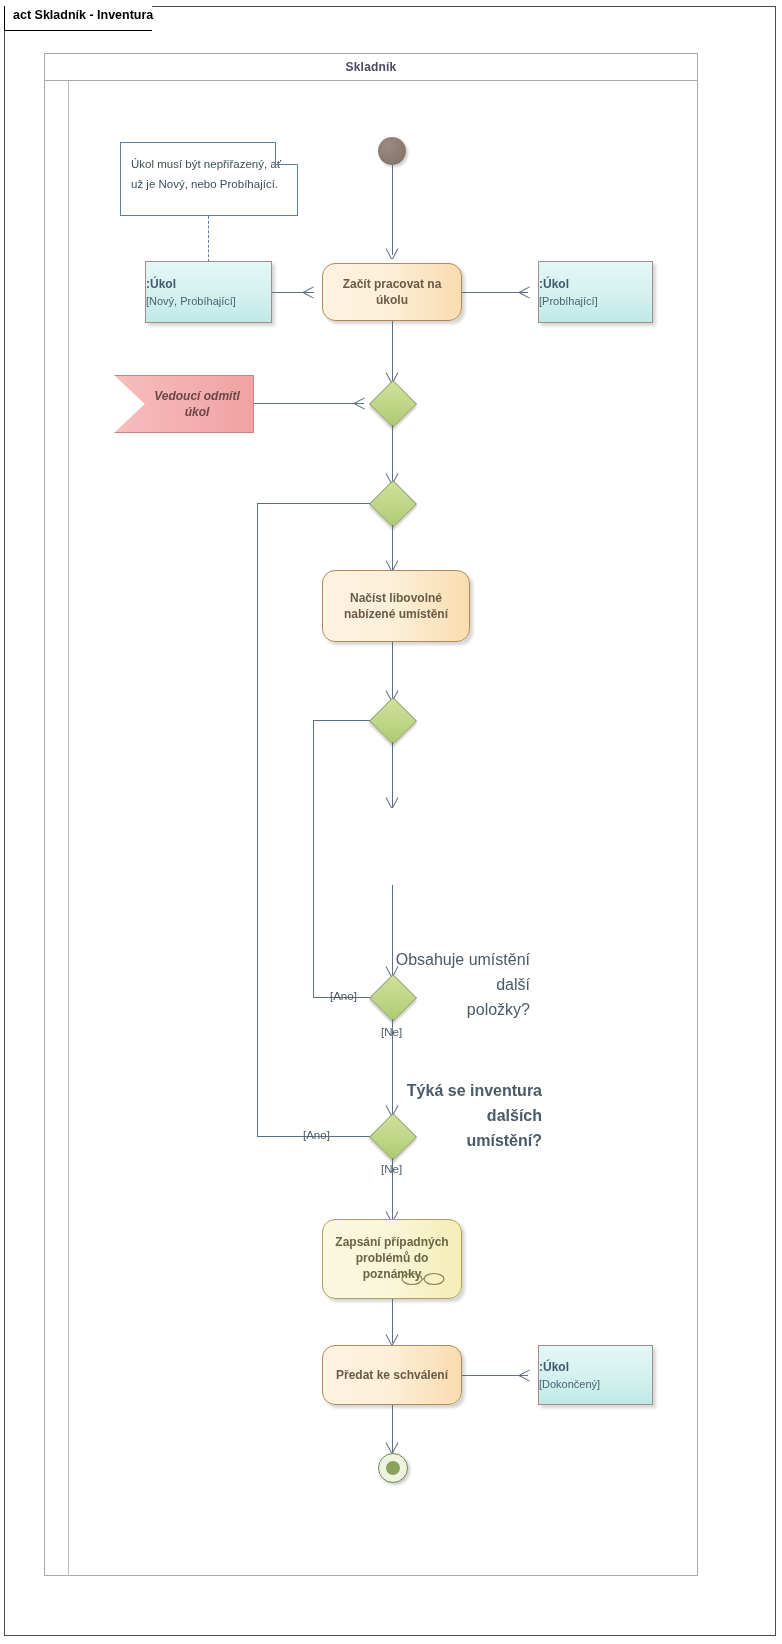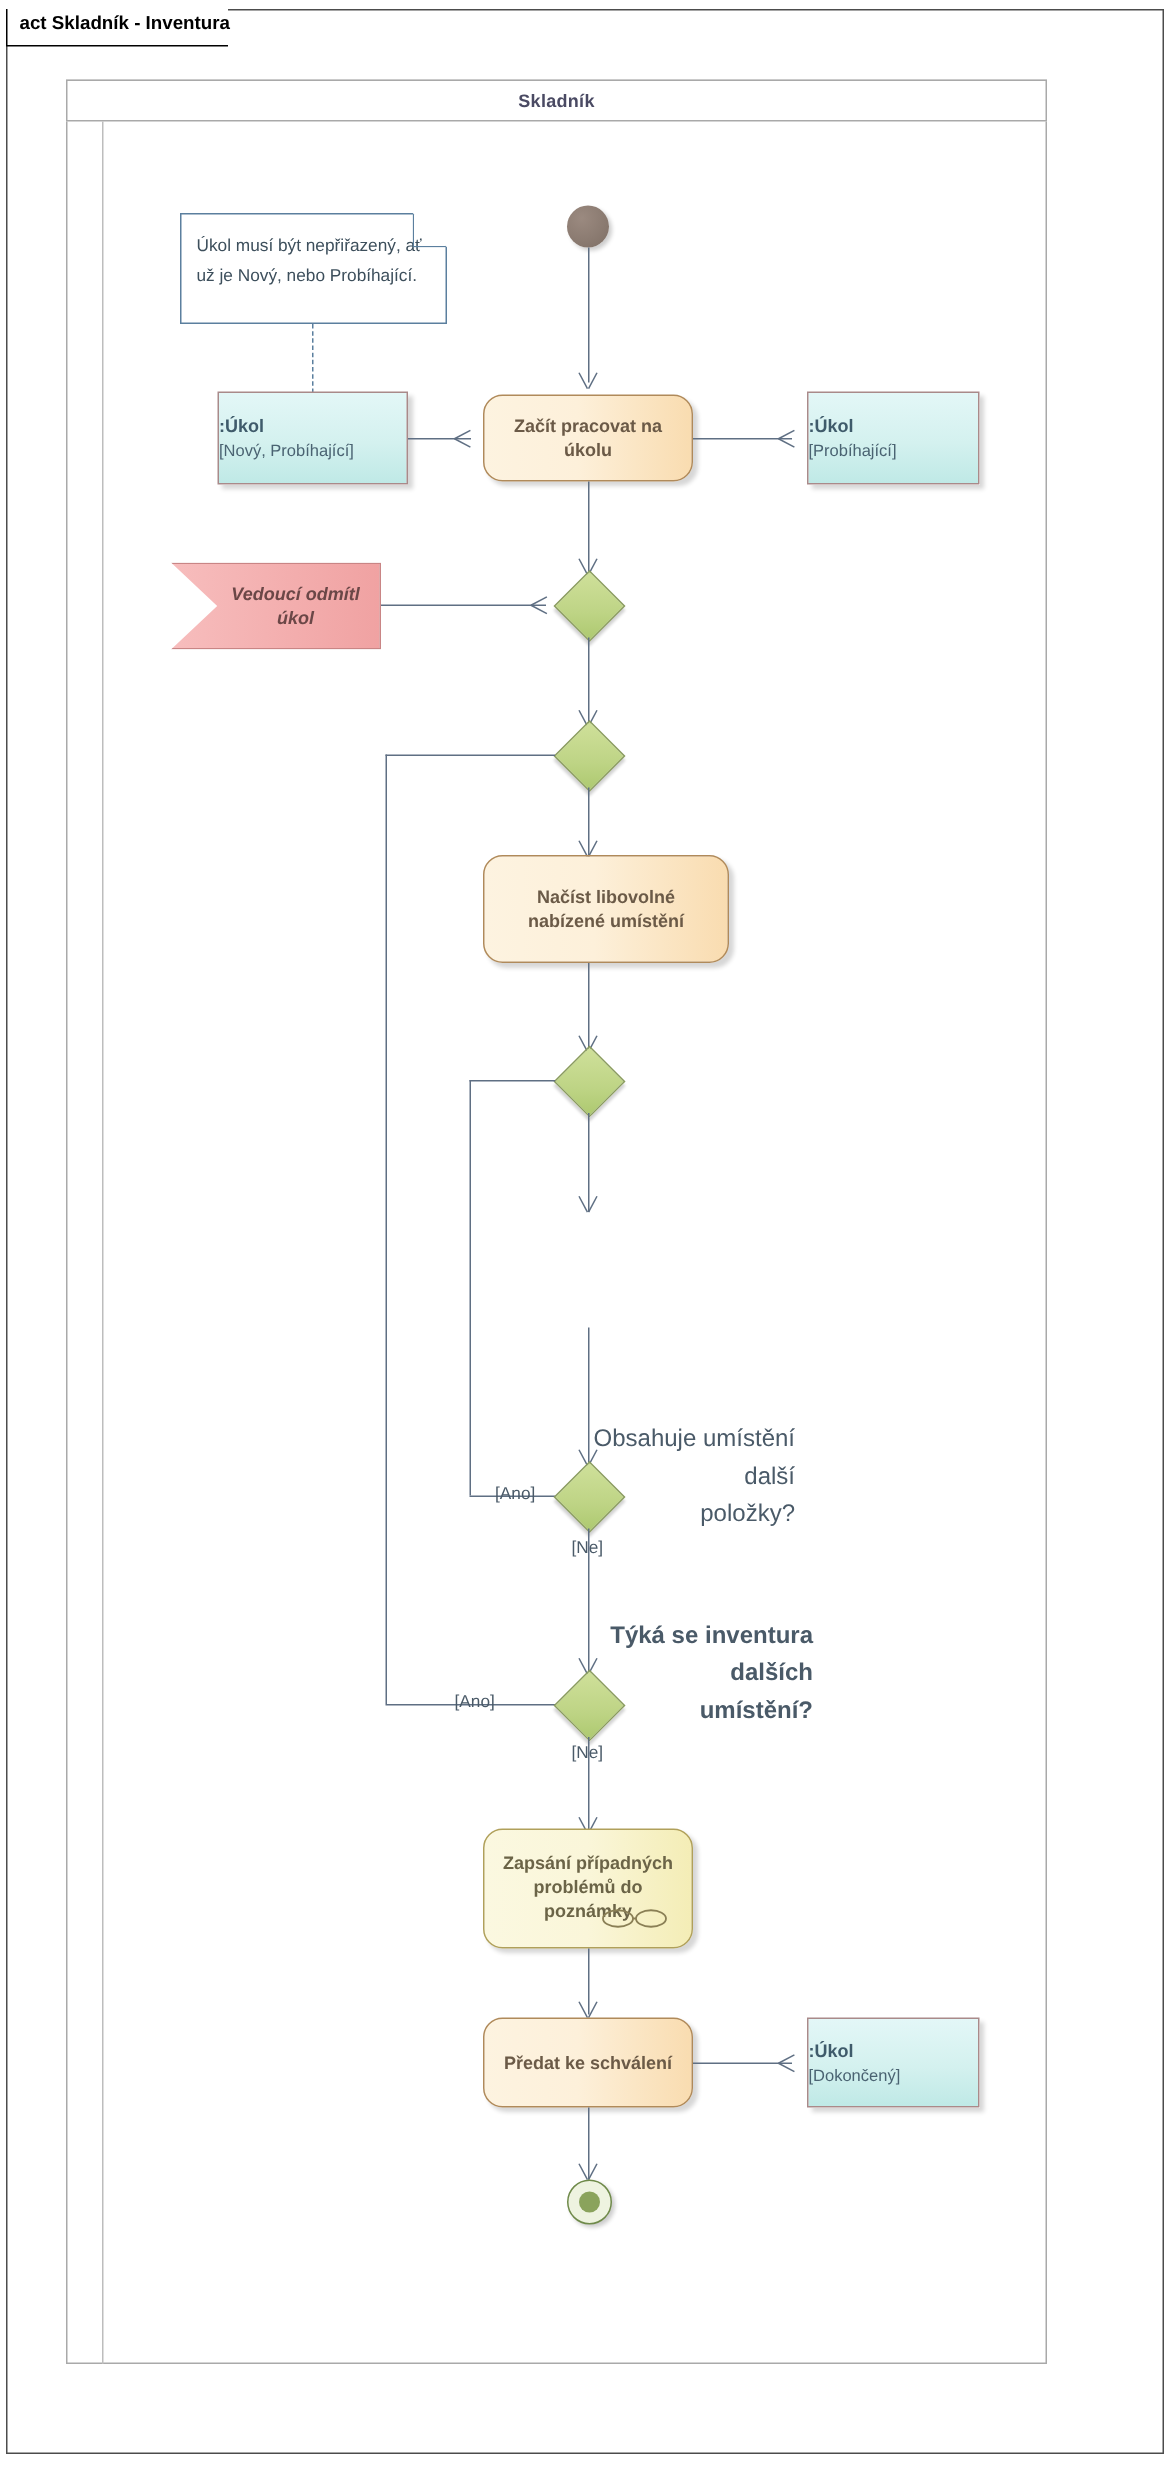--- a/index.html
+++ b/index.html
@@ -183,21 +183,21 @@
   <div class="ln lnh" style="left:257px;top:503px;width:113px;"></div>
   <div class="ln lnv" style="left:257px;top:503px;height:633px;"></div>
   <div class="ln lnh" style="left:257px;top:1136px;width:113px;"></div>
 
   <div class="ln lnv" style="left:392px;top:525px;height:46px;"></div>
   <div class="oarw down" style="left:386px;top:560px;">
       <span></span>
       <span></span>
     </div>
 
-  <div class="action sh" style="left:322px;top:570px;width:164px;height:72px;">
+  <div class="action sh" style="left:322px;top:570px;width:148px;height:72px;">
     <span>Načíst libovolné nabízené umístění</span>
   </div>
 
   <div class="ln lnv" style="left:392px;top:642px;height:58px;"></div>
   <div class="oarw down" style="left:386px;top:690px;">
       <span></span>
       <span></span>
     </div>
 
   <div class="decision" style="left:370px;top:698px;">

